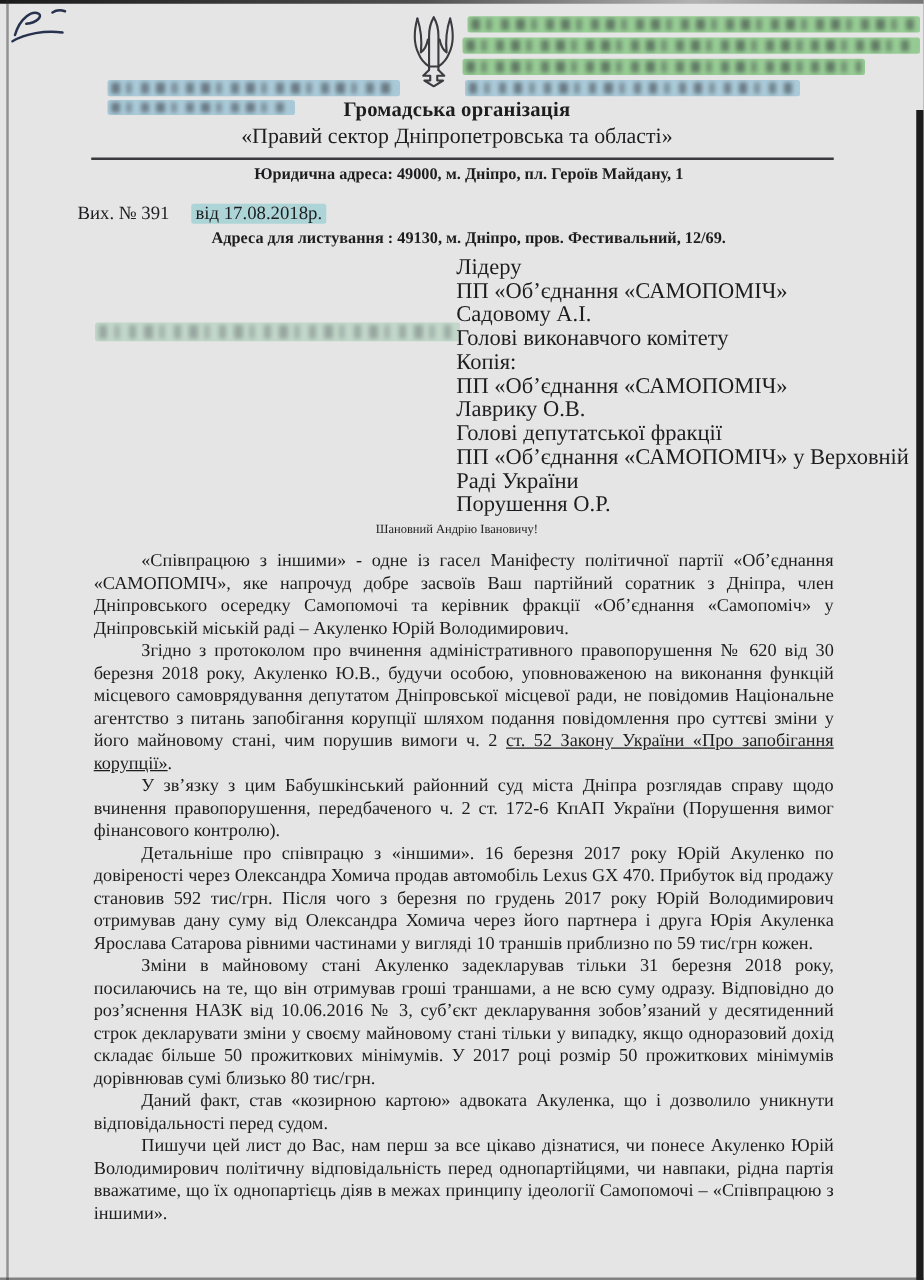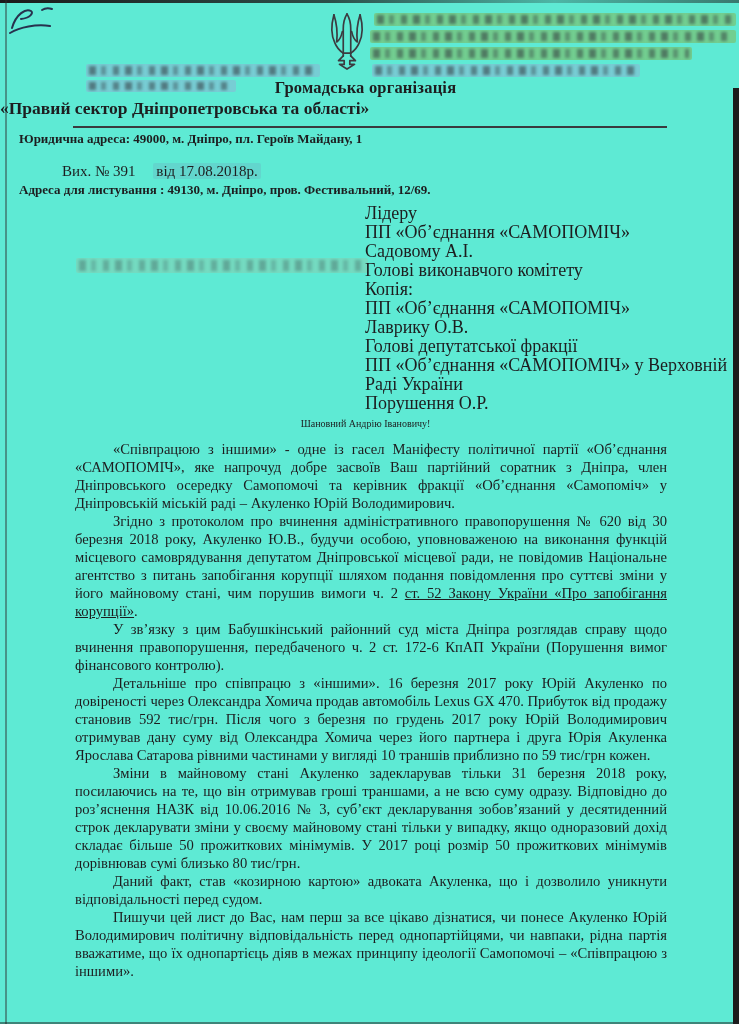--- a/index.html
+++ b/index.html
@@ -1,19 +1,19 @@
 <!DOCTYPE html>
 <html><head>
 <meta charset="utf-8">
 <style>
   html,body{margin:0;padding:0;background:#888;}
   .page{
     position:relative;
     width:739px;height:1024px;
-    background:#5eead4;
+    background:#e5e5e5;
     overflow:hidden;
     font-family:"Liberation Serif","DejaVu Serif",serif;
     color:#1d1d1f;
     margin:0 auto;
   }
   
   .edge-top{position:absolute;top:0;left:0;right:0;height:3px;
     background:linear-gradient(90deg,#1b1b1b 0%,rgba(27,27,27,.75) 45%,rgba(27,27,27,.25) 75%,rgba(27,27,27,.55) 100%);}
   .edge-left{position:absolute;left:5px;top:0;bottom:0;width:2px;background:rgba(45,45,45,.45);}
   .edge-right{position:absolute;right:0;top:88px;bottom:0;width:6px;background:#1c1c1c;}
@@ -31,24 +31,24 @@
     filter:blur(1.6px);}
   .redact.green{background:rgba(122,196,118,.72);}
   .redact.blue{background:rgba(136,188,212,.62);}
   .redact.faint{background:rgba(148,198,168,.42);}
   .redact.faint::after{opacity:.55;}
 
   .emblem{position:absolute;left:326px;top:12px;}
 
   .org-type{position:absolute;left:0;right:8px;top:78px;text-align:center;
     font-weight:bold;font-size:16.5px;letter-spacing:.2px;}
-  .org-name{position:absolute;left:0;right:8px;top:98px;text-align:left;
-    font-weight:bold;font-size:17.5px;}
+  .org-name{position:absolute;left:0;right:8px;top:98px;text-align:center;
+    font-weight:normal;font-size:17.5px;}
   .rule{position:absolute;left:73px;top:126px;width:594px;height:2px;background:#3a3a3e;}
-  .addr{position:absolute;left:0;right:8px;text-align:left;font-weight:bold;font-size:13px;padding-left:19px;}
+  .addr{position:absolute;left:0;right:8px;text-align:center;font-weight:bold;font-size:13px;padding-left:19px;}
   .addr1{top:131px;}
   .addr2{top:146px;margin-top:36px;}
   .ref-line{position:absolute;left:62px;top:163px;font-size:15px;}
   .ref-line .num{margin-right:14px;}
   .date-hl{background:rgba(104,190,198,.45);padding:0 3px;border-radius:2px;}
 
   .recipient{position:absolute;left:365px;top:204px;font-size:18px;line-height:19px;}
   .rec-line{white-space:nowrap;}
 
   .salutation{position:absolute;left:0;right:8px;top:418px;text-align:center;font-size:10px;}

